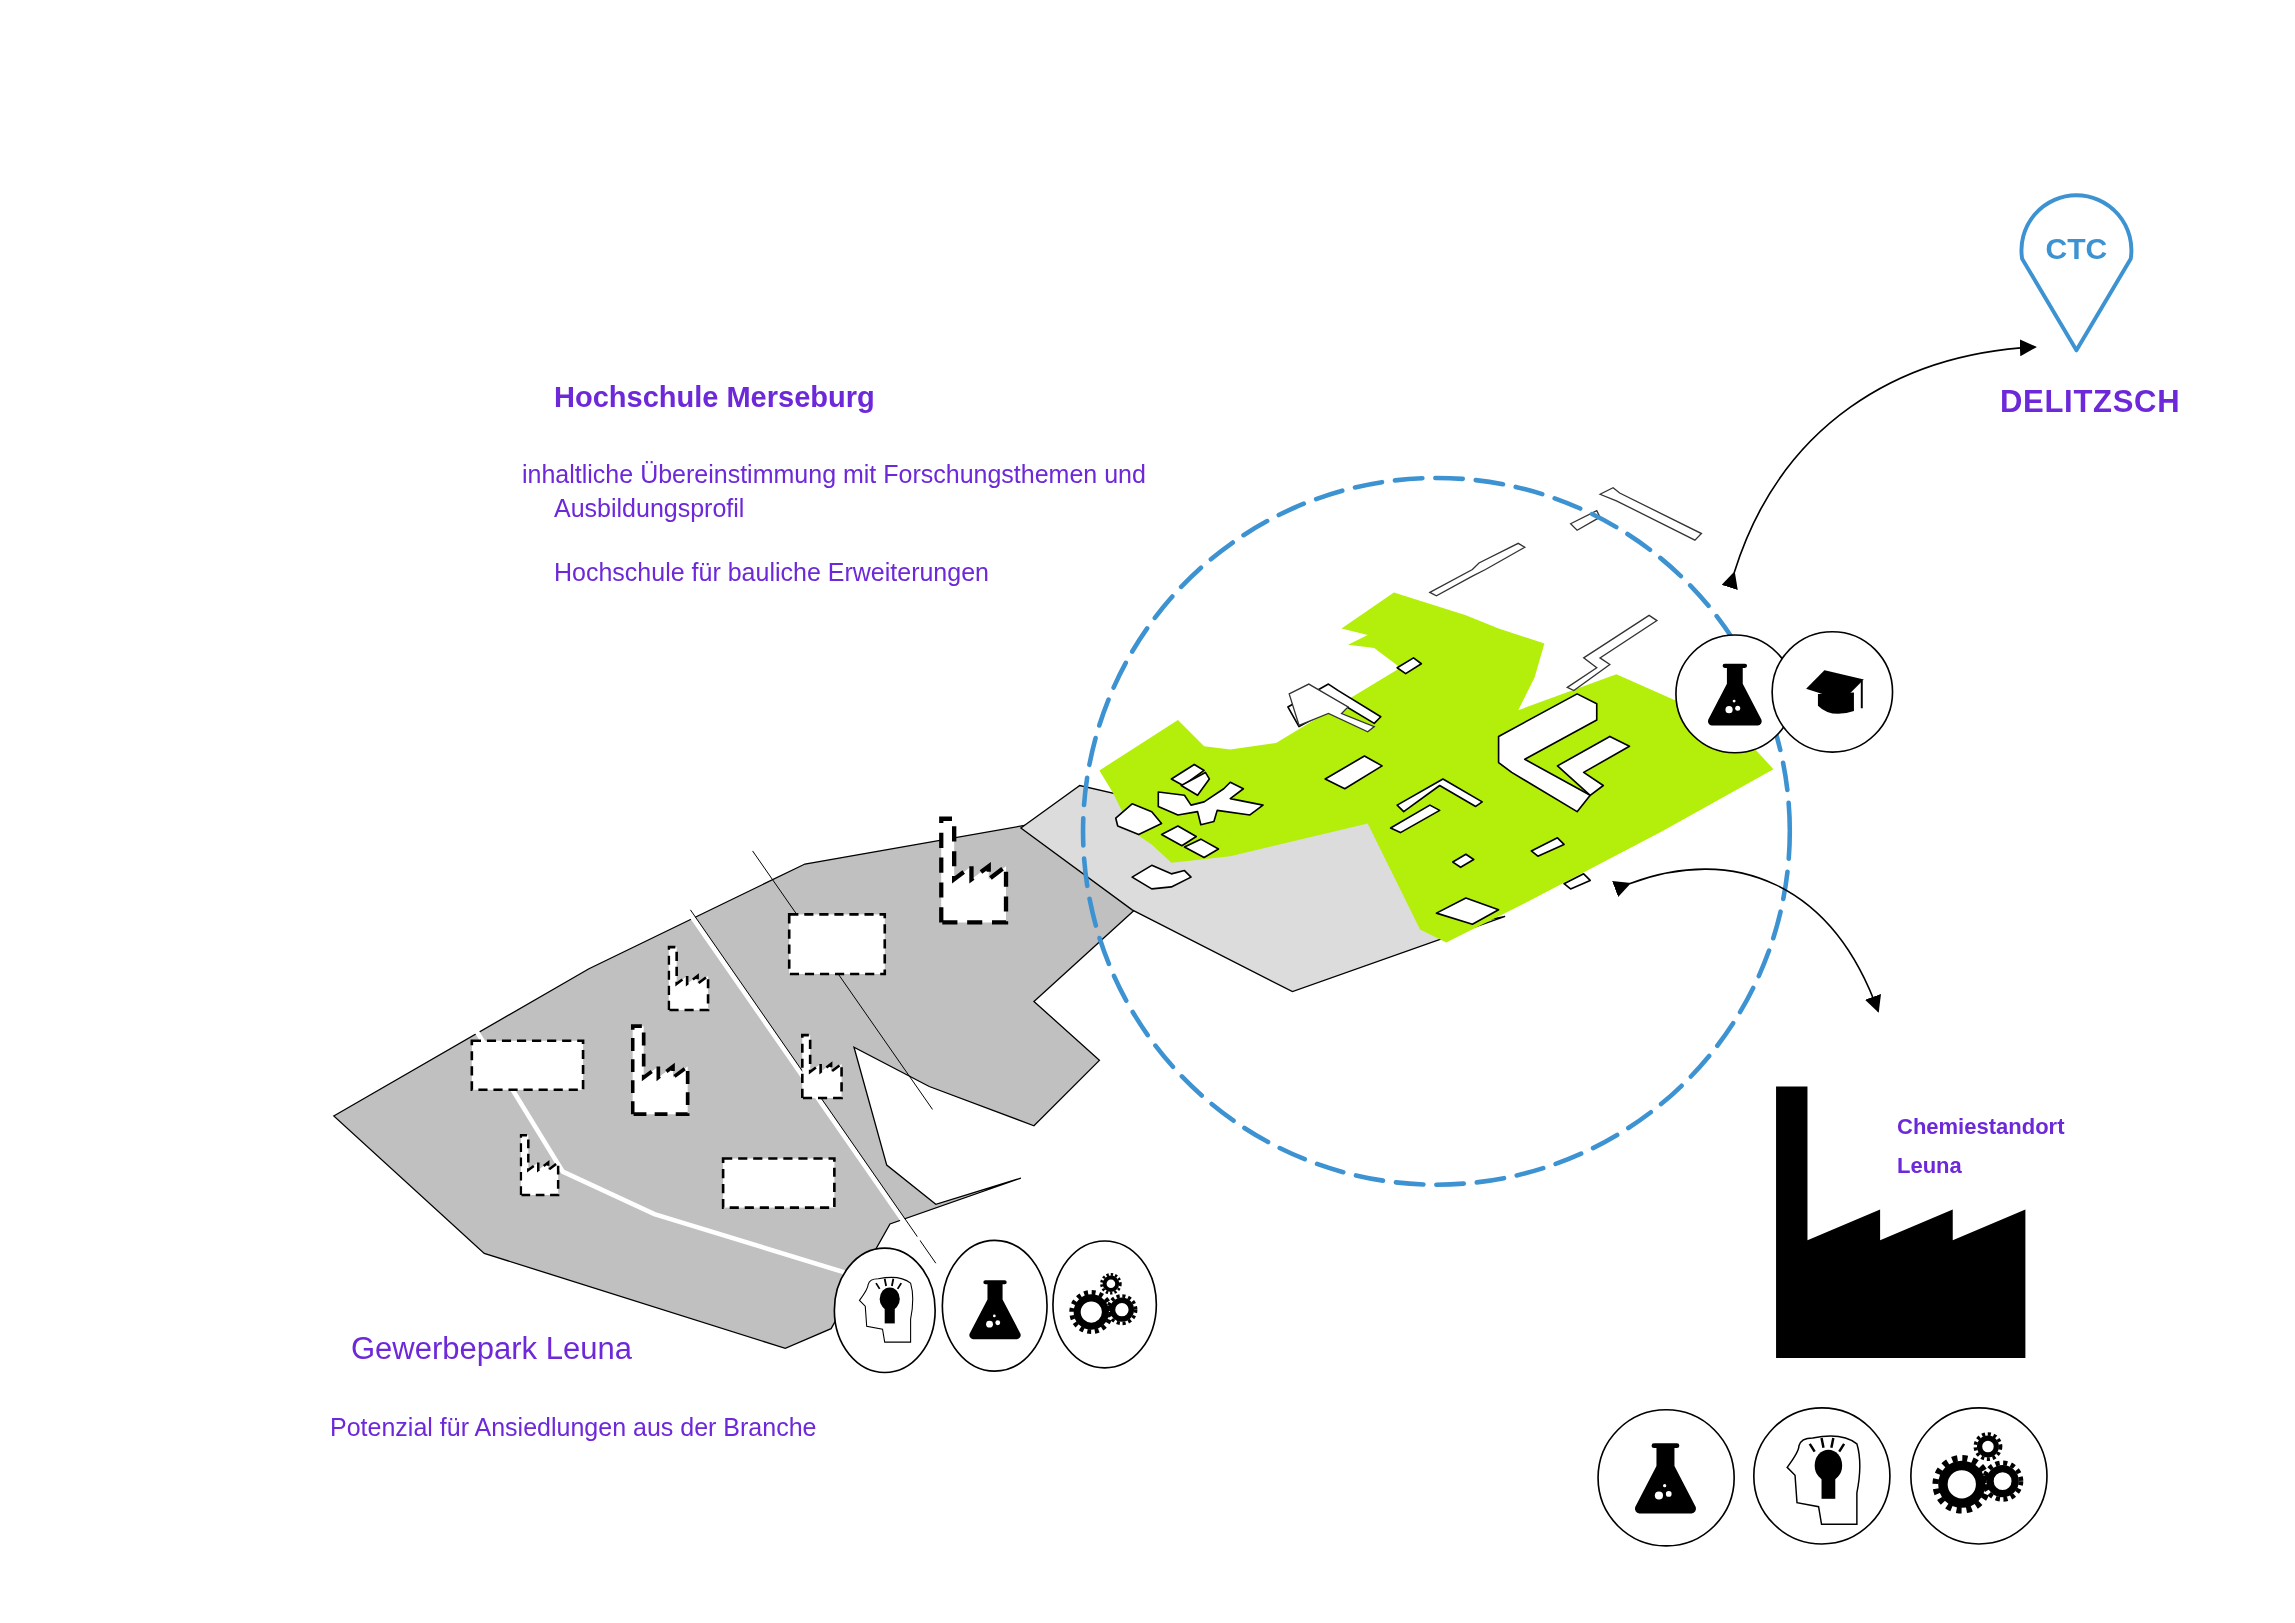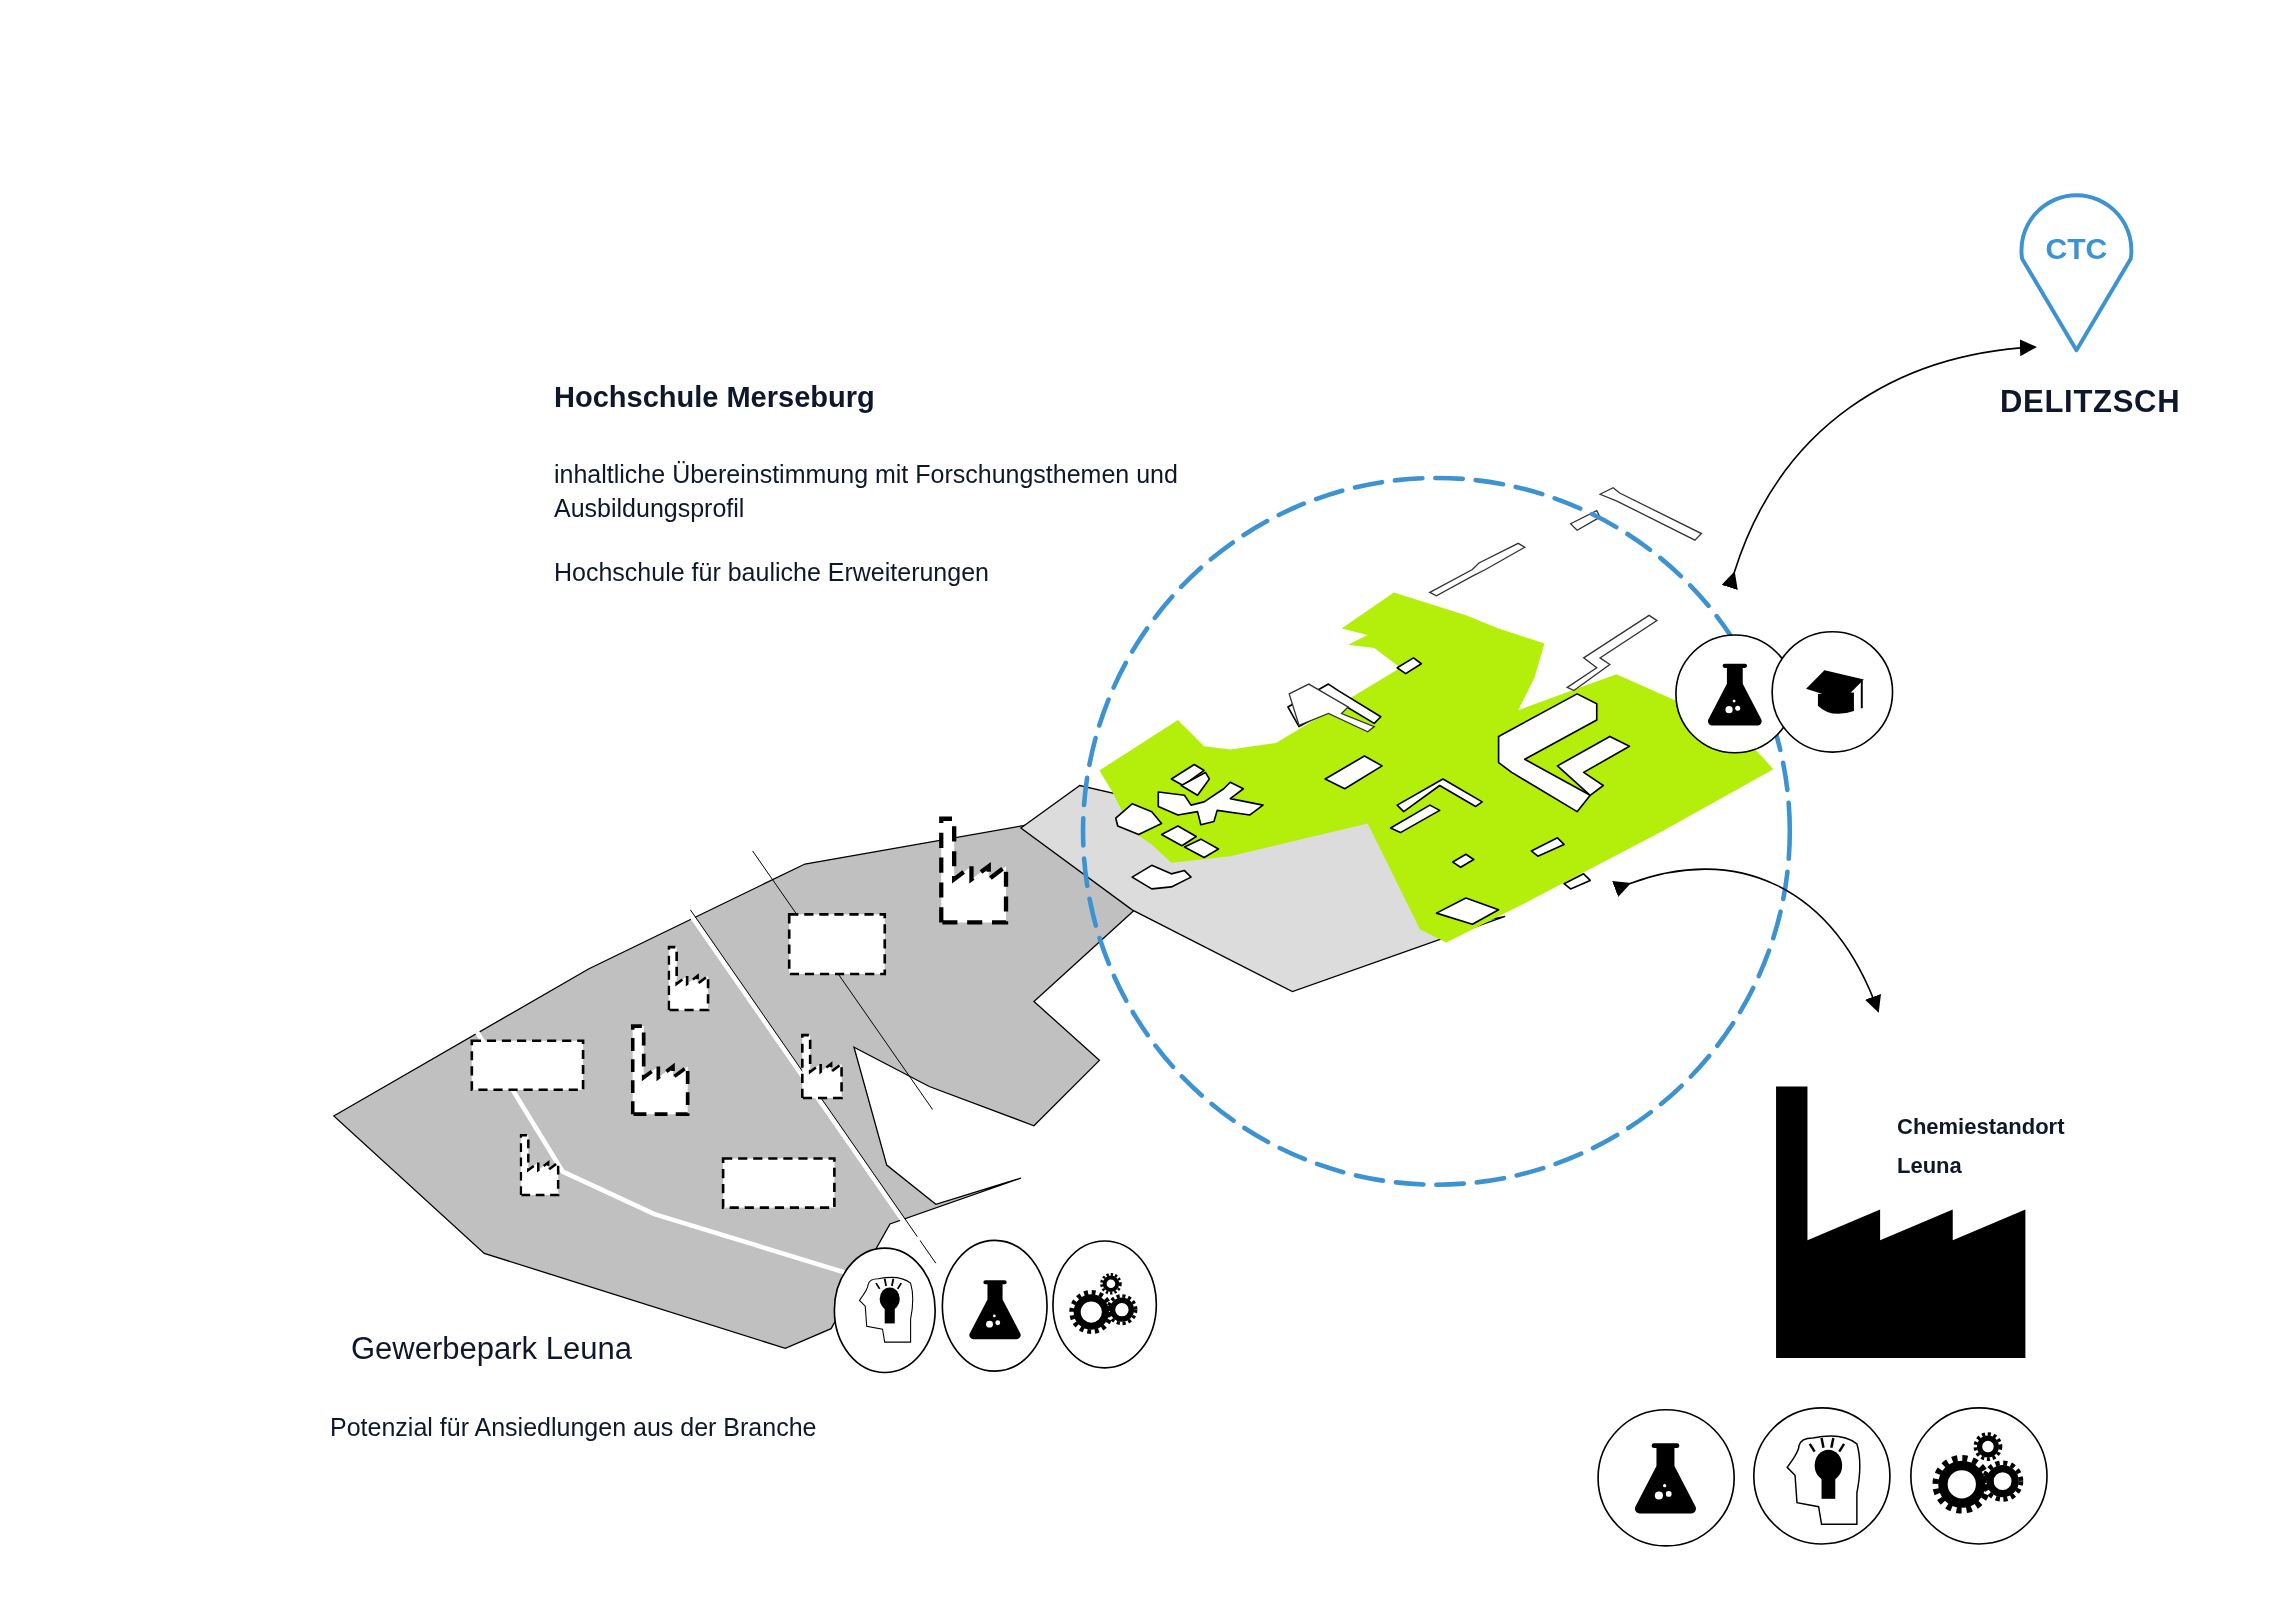--- a/index.html
+++ b/index.html
@@ -1,18 +1,18 @@
 <!DOCTYPE html>
 <html style="font-size:10.5px"><head>
 <meta charset="utf-8">
 <style>
   html, body { margin:0; padding:0; background:#ffffff; }
   body { width:2295px; height:1624px; overflow:hidden; position:relative; font-family:"Liberation Sans", "DejaVu Sans", sans-serif; }
   #stage { position:absolute; left:0; top:0; width:2295px; height:1624px; }
-  .txt { position:absolute; color:#0f172a; white-space:nowrap; font-family:"Liberation Sans", "DejaVu Sans", sans-serif; }
+  .txt { position:absolute; color:#6d28d9; white-space:nowrap; font-family:"Liberation Sans", "DejaVu Sans", sans-serif; }
   .h-bold { font-weight:700; font-size:29px; }
   .body { font-size:25px; font-weight:400; }
   .h-reg { font-size:31px; font-weight:400; }
   .city { font-weight:700; font-size:31px; letter-spacing:0.7px; }
   .leuna { font-weight:700; font-size:22px; line-height:39px; }
   .pin-label { font-weight:700; font-size:46px; fill:#3d93d1; font-family:"Liberation Sans", sans-serif; }
   .iconcircle { fill:#fff; stroke:#000; stroke-width:2.5; }
   .bld { fill:#fff; stroke:#000; stroke-width:2.5; stroke-linejoin:round; }
   .bld-out { fill:#fff; stroke:#333; stroke-width:2; }
   .dash-f { fill:#fff; stroke:#000; stroke-width:4; stroke-dasharray:14 9; }
@@ -160,21 +160,21 @@
       <use href="#sym-head" x="2710" y="2180" width="150" height="160"></use>
     </g>
     <g>
       <ellipse class="iconcircle" cx="3024" cy="2255" rx="104" ry="104"></ellipse>
       <use href="#sym-gears" x="2945" y="2175" width="160" height="160"></use>
     </g>
   </g>
 </svg>
 
 <div class="txt h-bold" style="left:554px; top:381px;">Hochschule Merseburg</div>
-<div class="txt body" style="left:554px; top:460px;">inhaltliche Übereinstimmung mit Forschungsthemen und</div>
+<div class="txt body" style="left:522px; top:460px;">inhaltliche Übereinstimmung mit Forschungsthemen und</div>
 <div class="txt body" style="left:554px; top:494px;">Ausbildungsprofil</div>
 <div class="txt body" style="left:554px; top:558px;">Hochschule für bauliche Erweiterungen</div>
 
 <div class="txt city" style="left:2000px; top:384px;">DELITZSCH</div>
 
 <div class="txt leuna" style="left:1897px; top:1107px;">
   <div>Chemiestandort</div>
   <div>Leuna</div>
 </div>
 

